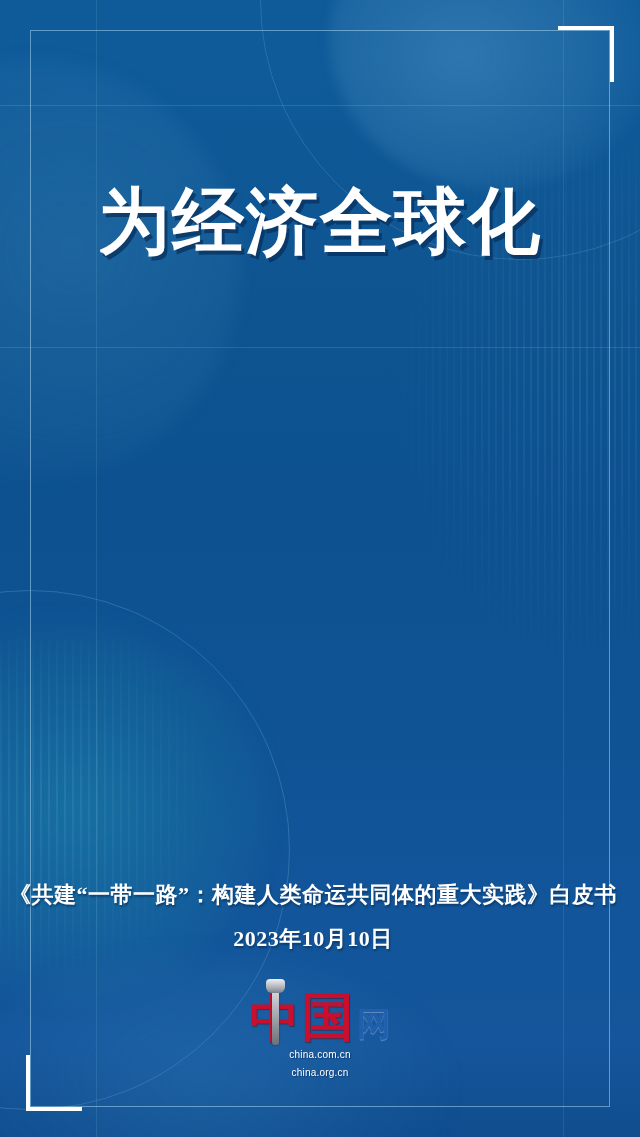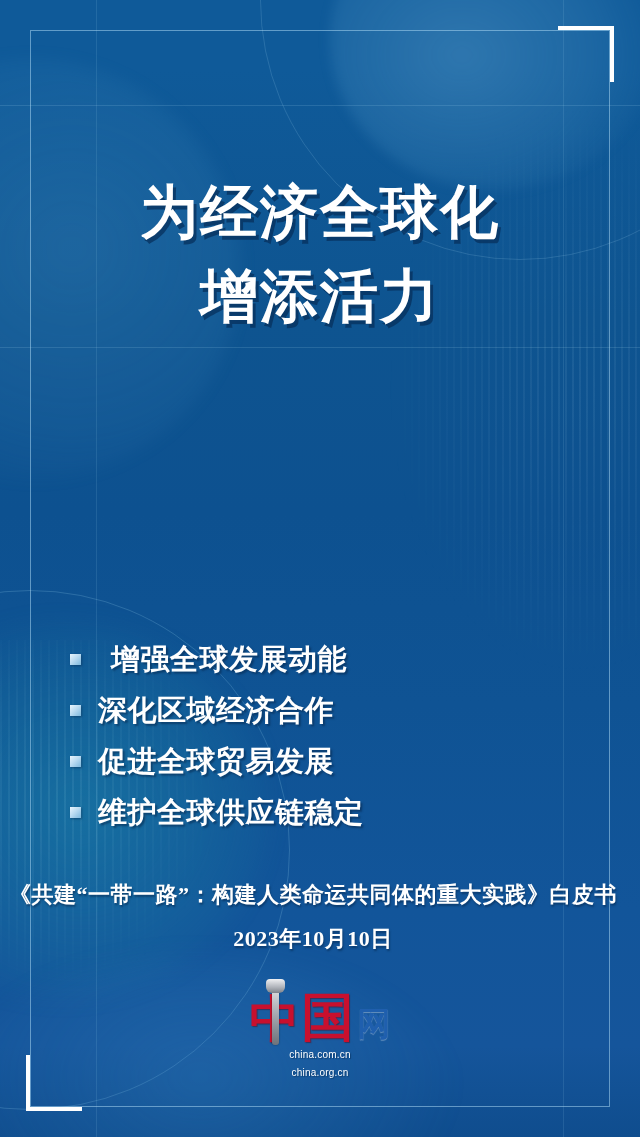--- a/index.html
+++ b/index.html
@@ -114,21 +114,21 @@
   .bracket-bl .h{left:0;bottom:0;width:56px;height:4px;}
   .bracket-bl .v{left:0;bottom:0;width:4px;height:56px;}
 
   
   .content{position:absolute;inset:0;}
 
   .title{
     position:absolute;left:0;right:0;top:131px;
     text-align:center;
     color:#ffffff;
-    font-size:58px;
+    font-size:72px;
     font-weight:bold;
     line-height:84px;
     letter-spacing:2px;
     text-shadow:3px 4px 0 rgba(7,48,92,.75);
   }
   .title .line{display:block;}
 
   .paragraph{
     position:absolute;left:53px;right:46px;top:370px;
     color:#ffffff;
@@ -250,42 +250,23 @@
   </div>
   <div class="bracket bracket-bl">
     <span class="h"></span>
     <span class="v"></span>
   </div>
 
   <div class="content">
 
     <h1 class="title">
       <span class="line">为经济全球化</span>
-      <span class="line">增添活力</span>
     </h1>
 
 
-    <ul class="bullets" style="list-style:none;margin:0;padding:0;">
-      <li class="bullet-row indented">
-        <span class="bullet-mark"></span>
-        <span class="bullet-text">增强全球发展动能</span>
-      </li>
-      <li class="bullet-row">
-        <span class="bullet-mark"></span>
-        <span class="bullet-text">深化区域经济合作</span>
-      </li>
-      <li class="bullet-row">
-        <span class="bullet-mark"></span>
-        <span class="bullet-text">促进全球贸易发展</span>
-      </li>
-      <li class="bullet-row">
-        <span class="bullet-mark"></span>
-        <span class="bullet-text">维护全球供应链稳定</span>
-      </li>
-    </ul>
 
     <div class="footer">
       <div class="footer-source">《共建“一带一路”：构建人类命运共同体的重大实践》白皮书</div>
       <div class="footer-date">2023年10月10日</div>
     </div>
 
     <div class="logo">
       <div class="logo-marks">
         <span class="logo-zhong">
           <span>中</span>

